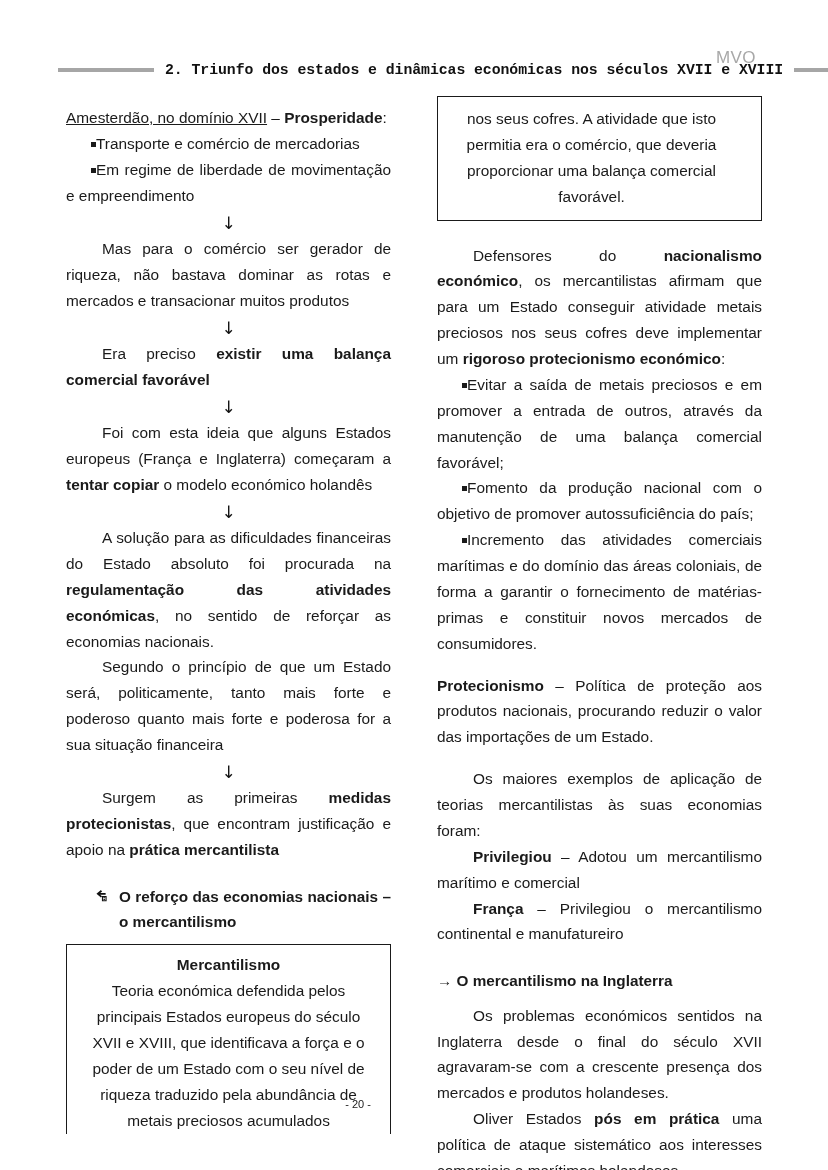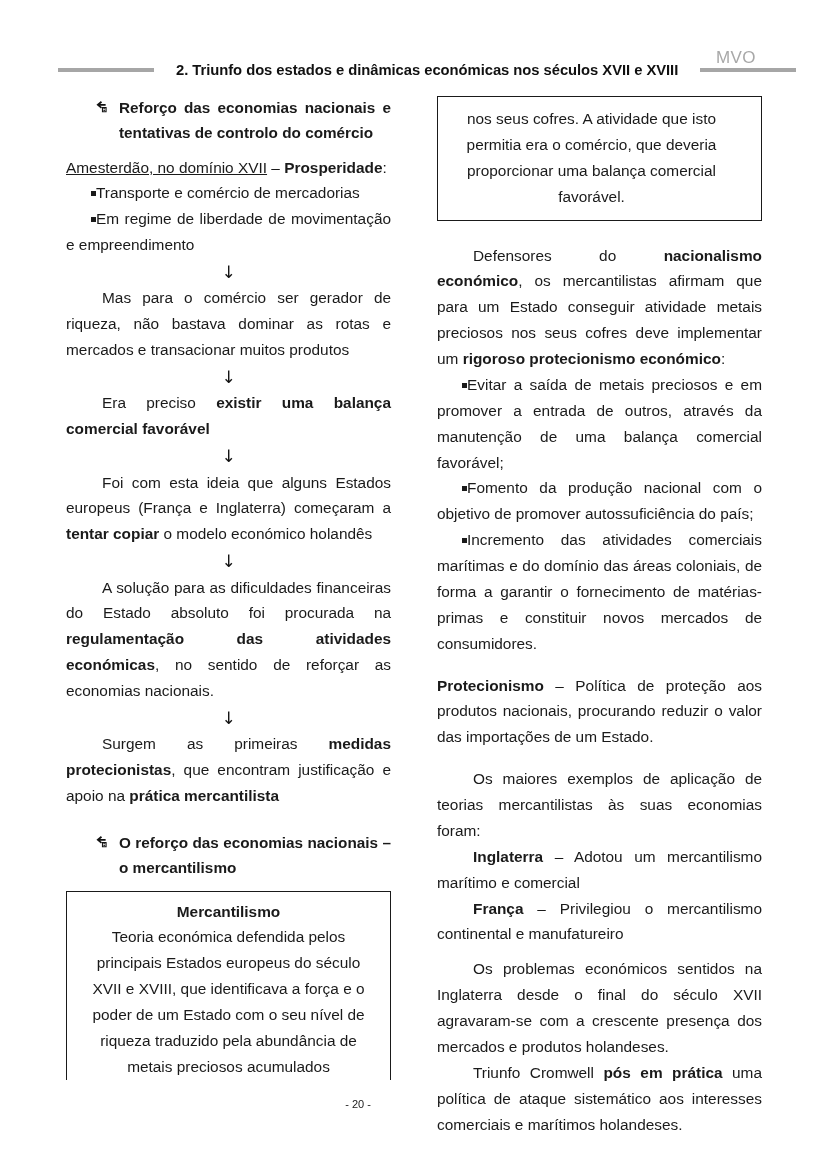--- a/index.html
+++ b/index.html
@@ -32,21 +32,22 @@
     letter-spacing: .4px;
     font-family: "Liberation Sans", sans-serif;
   }
   .header-rule-row {
     position: absolute;
     left: 58px;
     right: 58px;
     top: 62px;
     display: flex;
     align-items: center;
-    gap: 22px;
+    gap: 11px;
+    font-family: Liberation Mono, monospace;
   }
   .header-rule {
     height: 3.5px;
     background: #a6a6a6;
     flex: 0 0 auto;
   }
   .header-rule.left  { width: 96px; }
   .header-rule.right { width: 96px; }
   .header-title {
     font-size: 14.8px;
@@ -192,51 +193,39 @@
     <div class="header-rule left"></div>
     <div class="header-title">2. Triunfo dos estados e dinâmicas económicas nos séculos XVII e XVIII</div>
     <div class="header-rule right"></div>
   </div>
 </div>
 
 <div class="columns">
 
   <div class="col col-left">
 
-    <div class="head-item">
-      <span class="head-glyph">
-        <svg width="15" height="15" viewBox="0 0 16 16" aria-hidden="true">
-          <path d="M2.6 6.2 L7.4 2.2 L8.6 3.6 L6.6 5.3 L12.4 5.3 L12.4 7.1 L6.6 7.1 L8.6 8.8 L7.4 10.2 Z" fill="#111"></path>
-          <path d="M9.0 9.2 L12.9 9.2 L12.9 13.6 L9.0 13.6 Z" fill="none" stroke="#111" stroke-width="1.1"></path>
-          <path d="M10.0 10.4 L11.9 10.4 M10.0 12.2 L11.9 12.2" stroke="#111" stroke-width="1"></path>
-        </svg>
-      </span>
-      <span class="head-text">
-        <span>Reforço das economias nacionais e</span>
-        <span>tentativas de controlo do comércio</span>
-      </span>
-    </div>
 
     <p class="gap-sm"><span class="u">Amesterdão, no domínio XVII</span><span> – </span><b>Prosperidade</b><span>:</span></p>
 
     <p class="bullet-item"><span class="bullet-lead"><span class="sq"></span></span><span>Transporte e comércio de mercadorias</span></p>
     <p class="bullet-item"><span class="bullet-lead"><span class="sq"></span></span><span>Em regime de liberdade de movimentação e empreendimento</span></p>
 
     <div class="flow-arrow">↓</div>
     <p class="indent">Mas para o comércio ser gerador de riqueza, não bastava dominar as rotas e mercados e transacionar muitos produtos</p>
 
     <div class="flow-arrow">↓</div>
     <p class="indent"><span>Era preciso </span><b>existir uma balança comercial favorável</b></p>
 
     <div class="flow-arrow">↓</div>
     <p class="indent"><span>Foi com esta ideia que alguns Estados europeus (França e Inglaterra) começaram a </span><b>tentar copiar</b><span> o modelo económico holandês</span></p>
 
     <div class="flow-arrow">↓</div>
     <p class="indent"><span>A solução para as dificuldades financeiras do Estado absoluto foi procurada na </span><b>regulamentação das atividades económicas</b><span>, no sentido de reforçar as economias nacionais.</span></p>
 
+    <p class="indent">Segundo o princípio de que um Estado será, politicamente, tanto mais forte e poderoso quanto mais forte e poderosa for a sua situação financeira</p>
 
     <div class="flow-arrow">↓</div>
     <p class="indent"><span>Surgem as primeiras </span><b>medidas protecionistas</b><span>, que encontram justificação e apoio na </span><b>prática mercantilista</b></p>
 
     <div class="head-item gap-lg">
       <span class="head-glyph">
         <svg width="15" height="15" viewBox="0 0 16 16" aria-hidden="true">
           <path d="M2.6 6.2 L7.4 2.2 L8.6 3.6 L6.6 5.3 L12.4 5.3 L12.4 7.1 L6.6 7.1 L8.6 8.8 L7.4 10.2 Z" fill="#111"></path>
           <path d="M9.0 9.2 L12.9 9.2 L12.9 13.6 L9.0 13.6 Z" fill="none" stroke="#111" stroke-width="1.1"></path>
           <path d="M10.0 10.4 L11.9 10.4 M10.0 12.2 L11.9 12.2" stroke="#111" stroke-width="1"></path>
@@ -264,27 +253,28 @@
     <p class="indent gap-lg"><span>Defensores do </span><b>nacionalismo económico</b><span>, os mercantilistas afirmam que para um Estado conseguir atividade metais preciosos nos seus cofres deve implementar um </span><b>rigoroso protecionismo económico</b><span>:</span></p>
 
     <p class="bullet-item gap-sm"><span class="bullet-lead"><span class="sq"></span></span><span>Evitar a saída de metais preciosos e em promover a entrada de outros, através da manutenção de uma balança comercial favorável;</span></p>
     <p class="bullet-item gap-sm"><span class="bullet-lead"><span class="sq"></span></span><span>Fomento da produção nacional com o objetivo de promover autossuficiência do país;</span></p>
     <p class="bullet-item gap-sm"><span class="bullet-lead"><span class="sq"></span></span><span>Incremento das atividades comerciais marítimas e do domínio das áreas coloniais, de forma a garantir o fornecimento de matérias-primas e constituir novos mercados de consumidores.</span></p>
 
     <p class="gap-md"><b>Protecionismo</b><span> – Política de proteção aos produtos nacionais, procurando reduzir o valor das importações de um Estado.</span></p>
 
     <p class="indent gap-md">Os maiores exemplos de aplicação de teorias mercantilistas às suas economias foram:</p>
 
-    <p class="indent"><b>Inglaterra</b><span> – Adotou um mercantilismo marítimo e comercial</span></p>
+    <p class="indent"><b>Privilegiou</b><span> – Adotou um mercantilismo marítimo e comercial</span></p>
 
     <p class="indent"><b>França</b><span> – Privilegiou o mercantilismo continental e manufatureiro</span></p>
 
+    <p class="arrow-head gap-lg"><span>→</span>&nbsp;<span>O mercantilismo na Inglaterra</span></p>
 
     <p class="indent gap-sm">Os problemas económicos sentidos na Inglaterra desde o final do século XVII agravaram-se com a crescente presença dos mercados e produtos holandeses.</p>
 
-    <p class="indent"><span>Triunfo Cromwell </span><b>pós em prática</b><span> uma política de ataque sistemático aos interesses comerciais e marítimos holandeses.</span></p>
+    <p class="indent"><span>Oliver Estados </span><b>pós em prática</b><span> uma política de ataque sistemático aos interesses comerciais e marítimos holandeses.</span></p>
 
   </div>
 </div>
 
 <div class="footer">
   <span>- 20 -</span>
 </div>
 
 </body></html>

